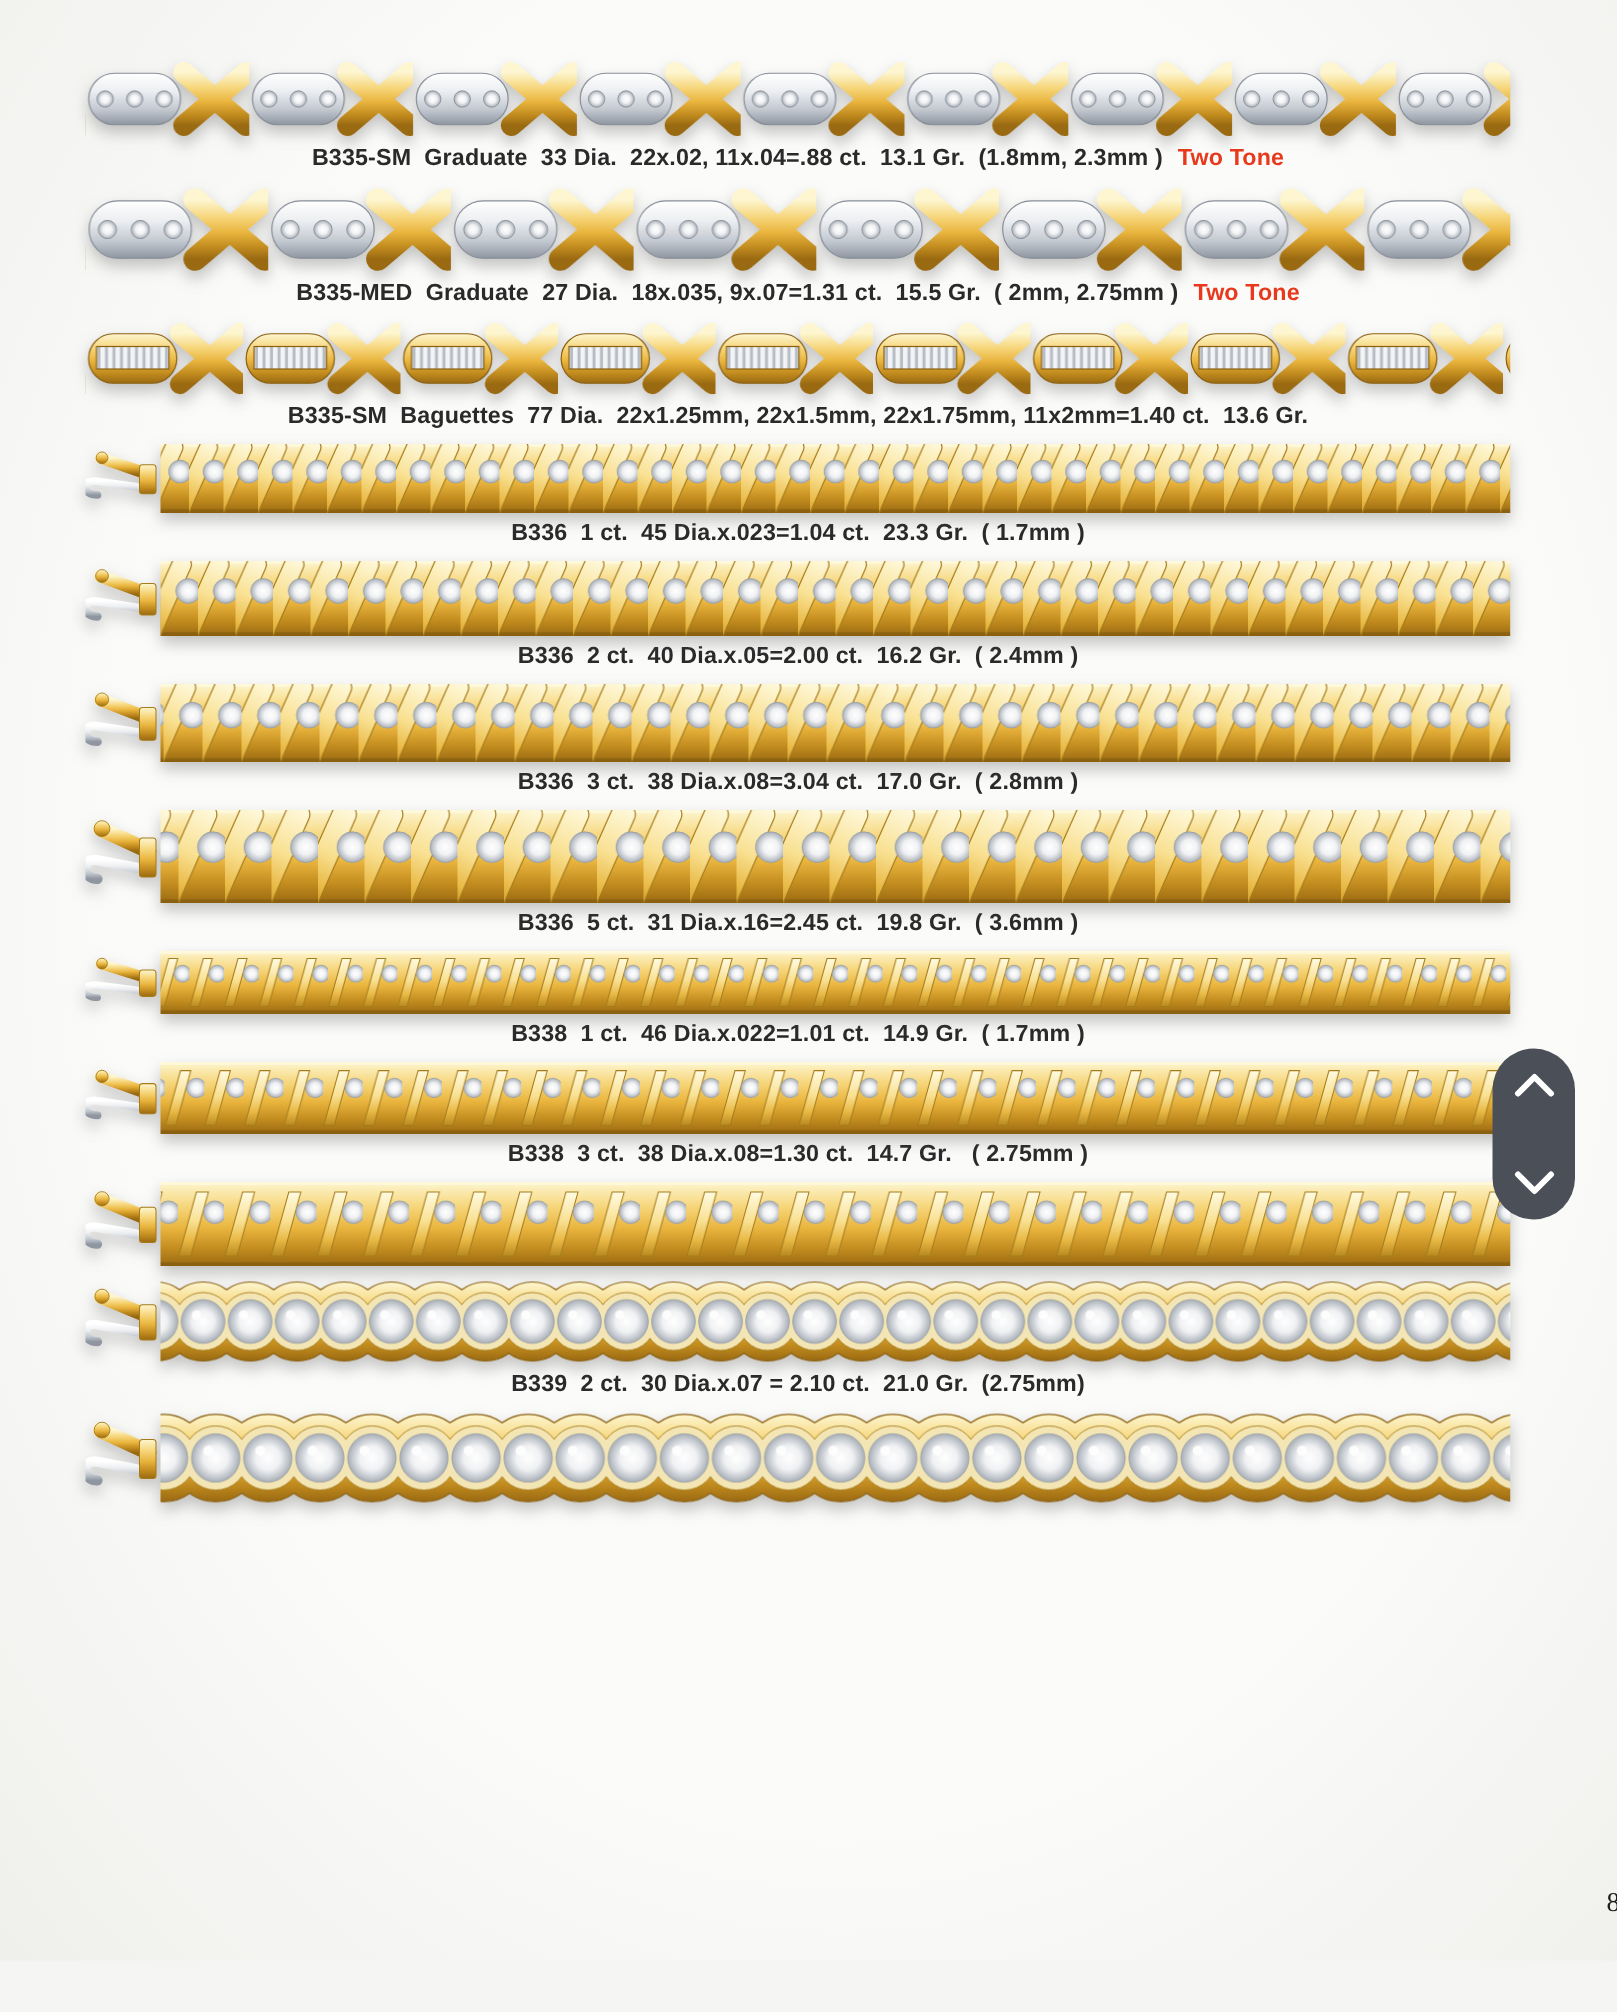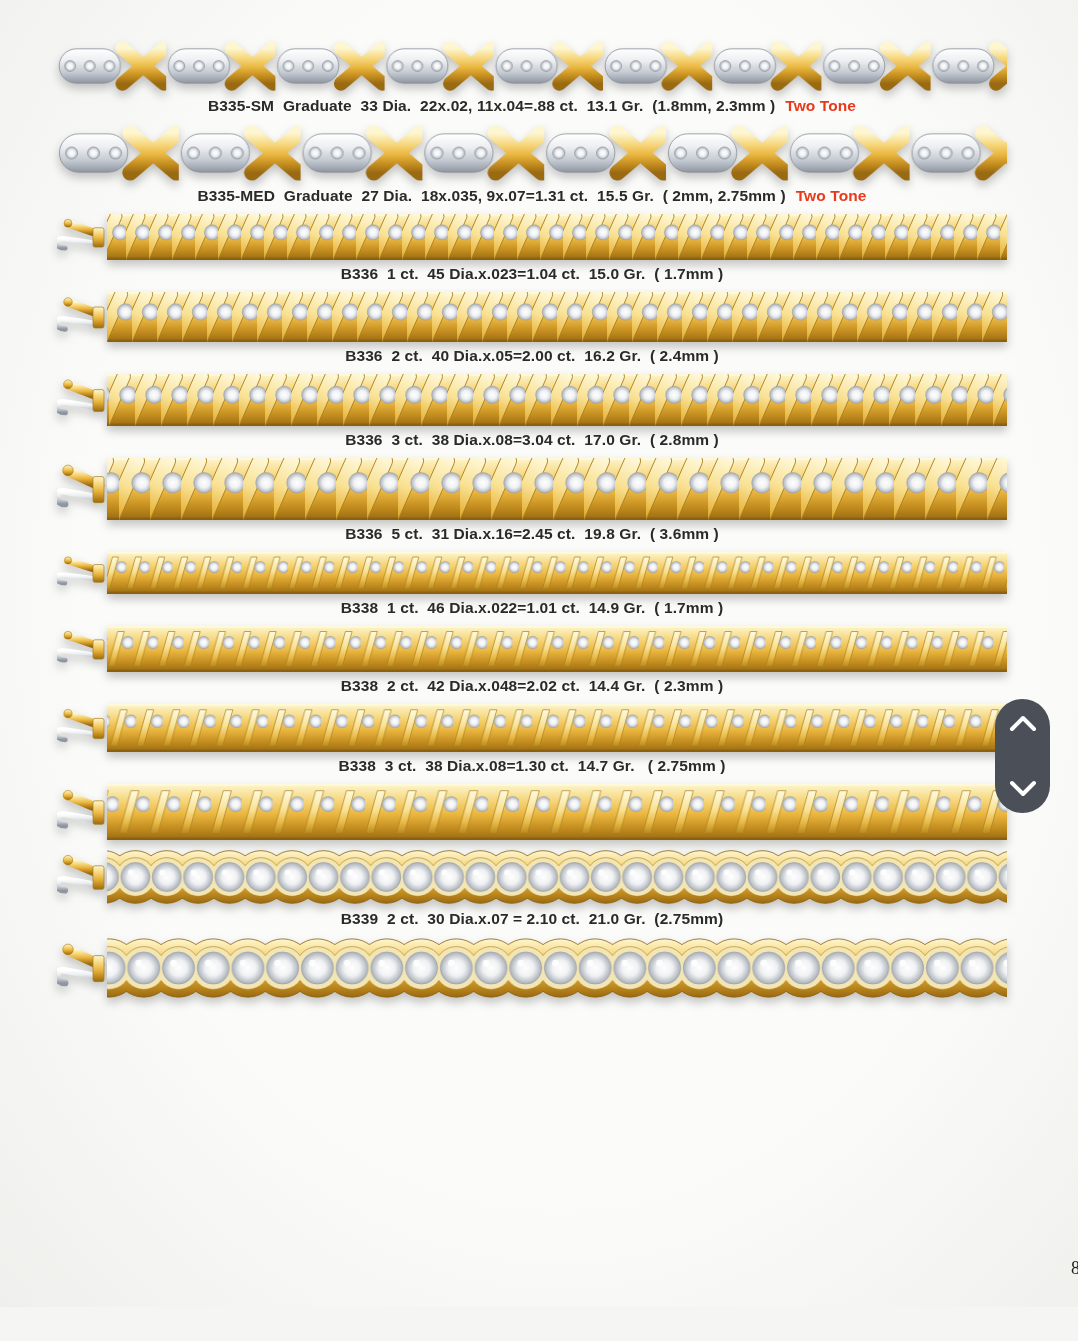--- a/index.html
+++ b/index.html
@@ -51,33 +51,39 @@
       <figcaption class="caption"><span>B335-SM  Graduate  33 Dia.  22x.02, 11x.04=.88 ct.  13.1 Gr.  (1.8mm, 2.3mm )</span><span class="hl">Two Tone</span></figcaption>
     </figure>
 
     <figure class="row">
       <div class="bracelet"><svg width="950" height="58">
             <rect x="0" width="950" height="58" fill="url(#p1)"></rect>
           </svg></div>
       <figcaption class="caption"><span>B335-MED  Graduate  27 Dia.  18x.035, 9x.07=1.31 ct.  15.5 Gr.  ( 2mm, 2.75mm )</span><span class="hl">Two Tone</span></figcaption>
     </figure>
 
+    <figure class="row">
+      <div class="bracelet"><svg width="950" height="50">
+            <rect x="0" width="950" height="50" fill="url(#p2)"></rect>
+          </svg></div>
+      <figcaption class="caption"><span>B335-SM  Baguettes  77 Dia.  22x1.25mm, 22x1.5mm, 22x1.75mm, 11x2mm=1.40 ct.  13.6 Gr.</span><span class="hl"></span></figcaption>
+    </figure>
 
 
     <figure class="row">
       <div class="bracelet"><svg width="950" height="46">
             <g>
               <path d="M10 9.200000000000001 L42 20.24" stroke="url(#gGold)" stroke-width="7.82" stroke-linecap="round" fill="none"></path>
               <circle cx="11" cy="9.200000000000001" r="3.91" fill="url(#gGold)" stroke="#a67c1b" stroke-width="0.6"></circle>
               <path d="M8 34.04 C -3 34.04 -3 23 8 24.840000000000003 L34 28.52" stroke="url(#gSil)" stroke-width="5.06" fill="none" stroke-linecap="round"></path>
               <rect x="36" y="13.799999999999999" width="11" height="19.32" rx="2" fill="url(#gGold)" stroke="#a67c1b" stroke-width="0.7"></rect>
             </g>
             <rect x="50" width="900" height="46" fill="url(#p4)"></rect>
           </svg></div>
-      <figcaption class="caption"><span>B336  1 ct.  45 Dia.x.023=1.04 ct.  15.0 Gr.  ( 1.7mm )</span><span class="hl"></span></figcaption>
+      <figcaption class="caption"><span>B336  1 ct.  45 Dia.x.023=1.04 ct.  23.3 Gr.  ( 1.7mm )</span><span class="hl"></span></figcaption>
     </figure>
 
     <figure class="row">
       <div class="bracelet"><svg width="950" height="50">
             <g>
               <path d="M10 10 L42 22" stroke="url(#gGold)" stroke-width="8.5" stroke-linecap="round" fill="none"></path>
               <circle cx="11" cy="10" r="4.25" fill="url(#gGold)" stroke="#a67c1b" stroke-width="0.6"></circle>
               <path d="M8 37 C -3 37 -3 25 8 27 L34 31" stroke="url(#gSil)" stroke-width="5.5" fill="none" stroke-linecap="round"></path>
               <rect x="36" y="15" width="11" height="21" rx="2" fill="url(#gGold)" stroke="#a67c1b" stroke-width="0.7"></rect>
             </g>
@@ -119,32 +125,20 @@
               <path d="M10 8.4 L42 18.48" stroke="url(#gGold)" stroke-width="7.140000000000001" stroke-linecap="round" fill="none"></path>
               <circle cx="11" cy="8.4" r="3.5700000000000003" fill="url(#gGold)" stroke="#a67c1b" stroke-width="0.6"></circle>
               <path d="M8 31.08 C -3 31.08 -3 21 8 22.68 L34 26.04" stroke="url(#gSil)" stroke-width="4.62" fill="none" stroke-linecap="round"></path>
               <rect x="36" y="12.6" width="11" height="17.64" rx="2" fill="url(#gGold)" stroke="#a67c1b" stroke-width="0.7"></rect>
             </g>
             <rect x="50" width="900" height="42" fill="url(#p9)"></rect>
           </svg></div>
       <figcaption class="caption"><span>B338  1 ct.  46 Dia.x.022=1.01 ct.  14.9 Gr.  ( 1.7mm )</span><span class="hl"></span></figcaption>
     </figure>
 
-    <figure class="row">
-      <div class="bracelet"><svg width="950" height="46">
-            <g>
-              <path d="M10 9.200000000000001 L42 20.24" stroke="url(#gGold)" stroke-width="7.82" stroke-linecap="round" fill="none"></path>
-              <circle cx="11" cy="9.200000000000001" r="3.91" fill="url(#gGold)" stroke="#a67c1b" stroke-width="0.6"></circle>
-              <path d="M8 34.04 C -3 34.04 -3 23 8 24.840000000000003 L34 28.52" stroke="url(#gSil)" stroke-width="5.06" fill="none" stroke-linecap="round"></path>
-              <rect x="36" y="13.799999999999999" width="11" height="19.32" rx="2" fill="url(#gGold)" stroke="#a67c1b" stroke-width="0.7"></rect>
-            </g>
-            <rect x="50" width="900" height="46" fill="url(#p10)"></rect>
-          </svg></div>
-      <figcaption class="caption"><span>B338  2 ct.  42 Dia.x.048=2.02 ct.  14.4 Gr.  ( 2.3mm )</span><span class="hl"></span></figcaption>
-    </figure>
 
     <figure class="row">
       <div class="bracelet"><svg width="950" height="48">
             <g>
               <path d="M10 9.600000000000001 L42 21.12" stroke="url(#gGold)" stroke-width="8.16" stroke-linecap="round" fill="none"></path>
               <circle cx="11" cy="9.600000000000001" r="4.08" fill="url(#gGold)" stroke="#a67c1b" stroke-width="0.6"></circle>
               <path d="M8 35.519999999999996 C -3 35.519999999999996 -3 24 8 25.92 L34 29.759999999999998" stroke="url(#gSil)" stroke-width="5.28" fill="none" stroke-linecap="round"></path>
               <rect x="36" y="14.399999999999999" width="11" height="20.16" rx="2" fill="url(#gGold)" stroke="#a67c1b" stroke-width="0.7"></rect>
             </g>
             <rect x="50" width="900" height="48" fill="url(#p11)"></rect>

